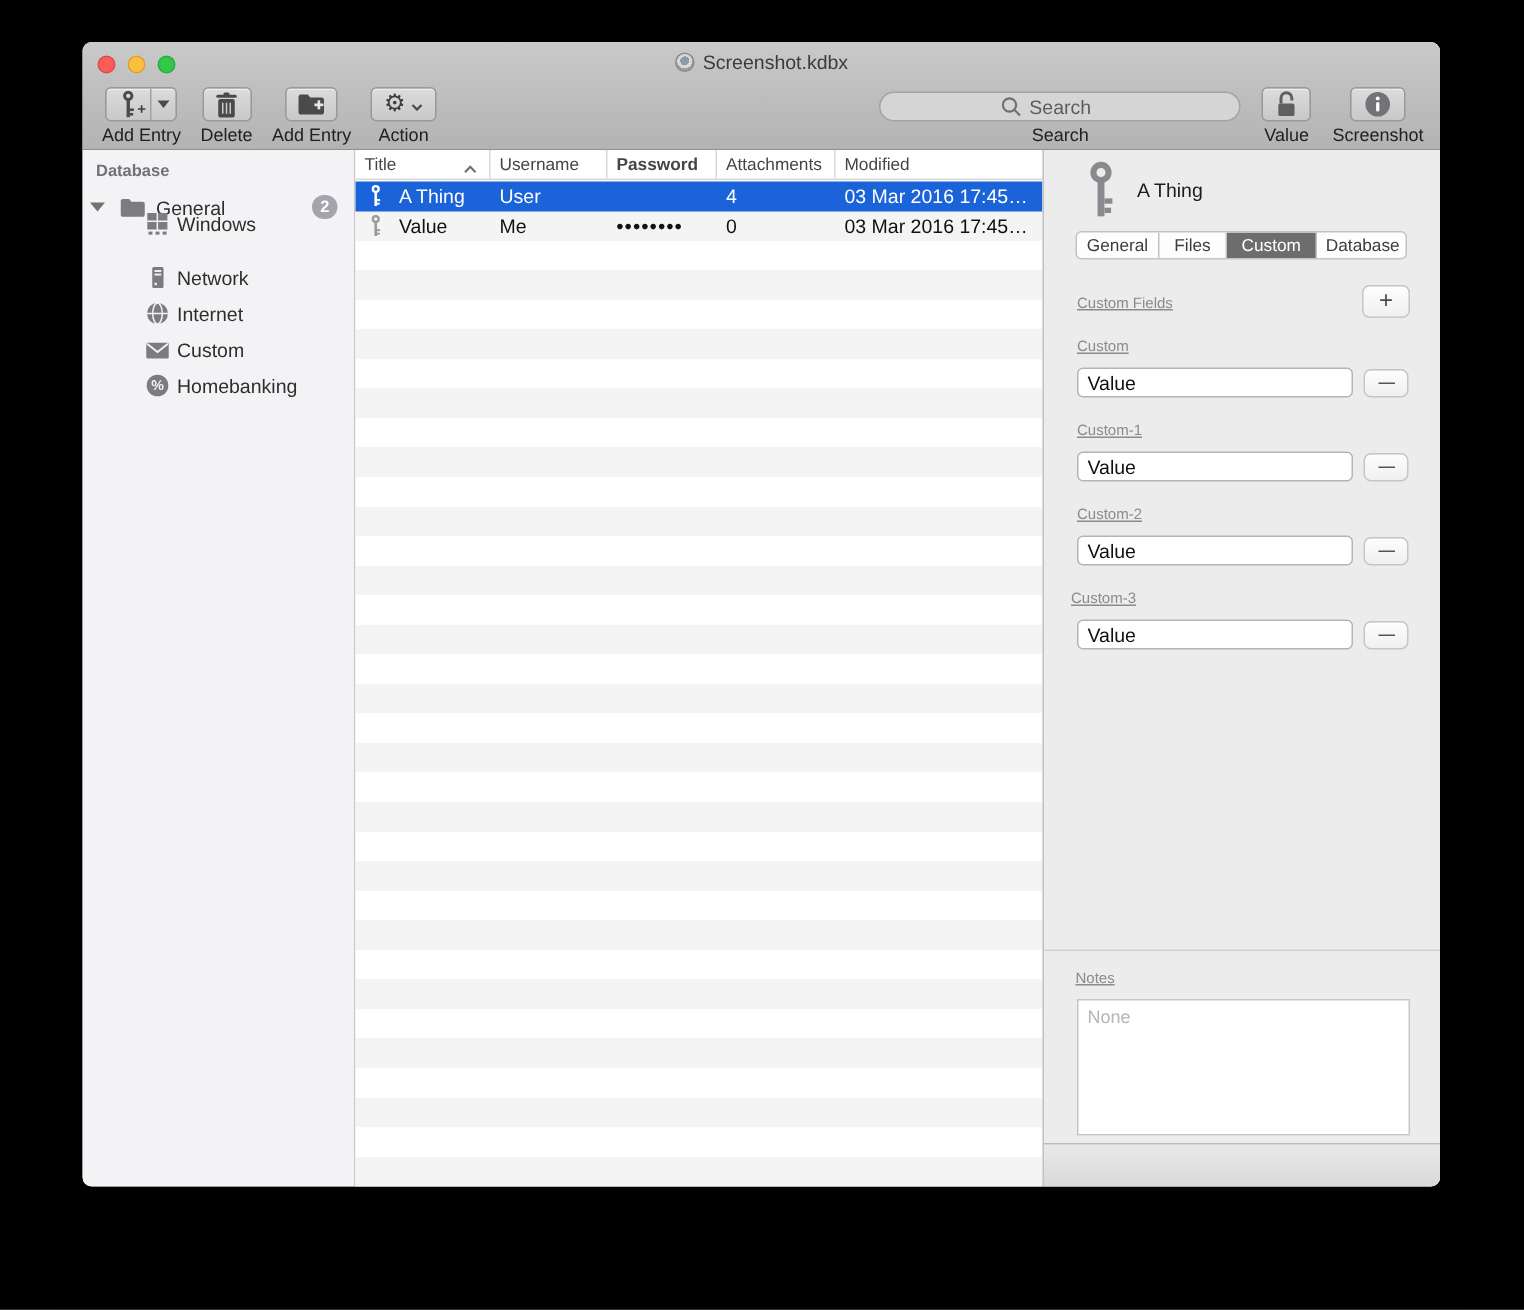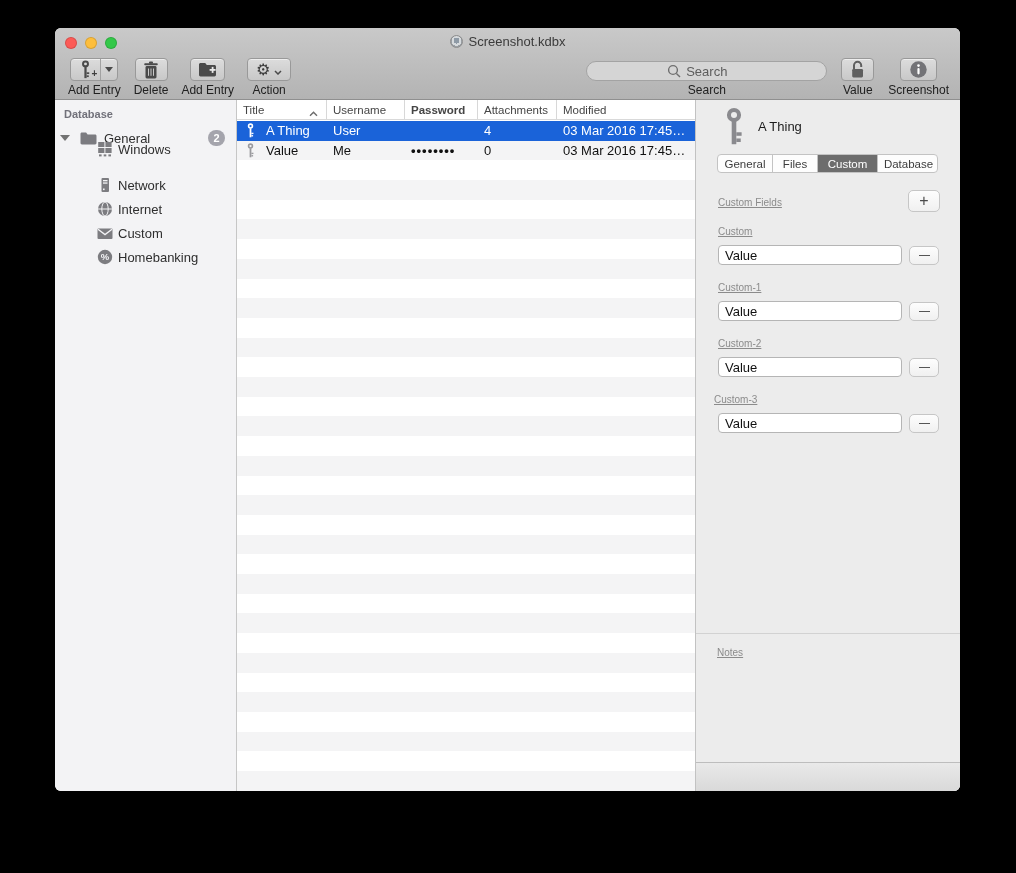--- a/index.html
+++ b/index.html
@@ -337,18 +337,19 @@
               <span class="minusbar"></span>
             </div>
             <div class="ilabel" style="left: 18px; top: 294px;">Custom-3</div>
             <input class="ifield" type="text" value="Value" style="top: 313px;">
             <div class="minusbtn" style="top: 314px;">
               <span class="minusbar"></span>
             </div>
           </div>
         <div class="divline" style="top:533px"></div>
         <div class="ilabel" style="left:21px;top:547px">Notes</div>
+        <textarea class="notesbox" placeholder="None" style=""></textarea>
         <div class="ifooter"></div>
       </div>
 
     </div>
   </div>
 </div>
 
 </body></html>

